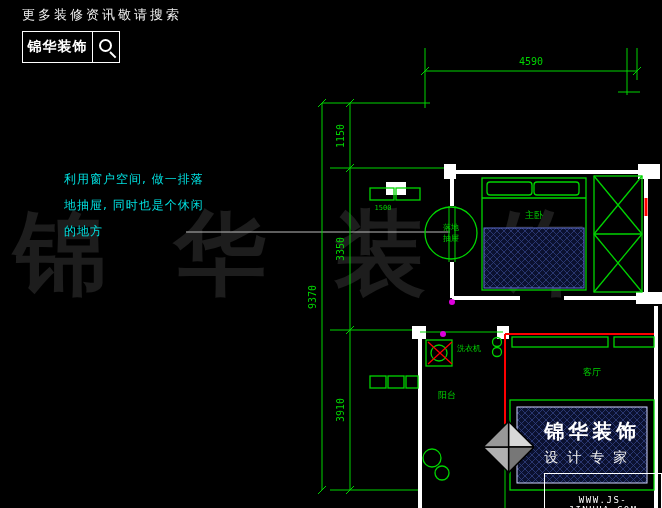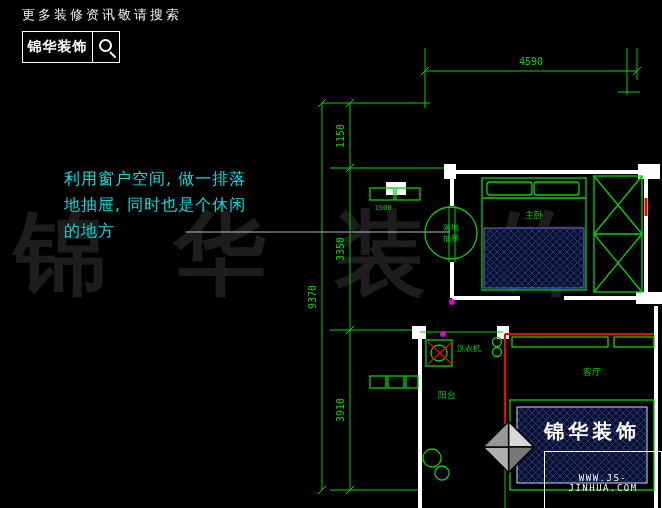--- a/index.html
+++ b/index.html
@@ -16,21 +16,21 @@
     display:flex;align-items:center;background:#000;}
   .brand-name{flex:1;text-align:center;font-size:14px;font-weight:bold;color:#fff;
     letter-spacing:1px;}
   .mag{position:relative;width:26px;height:100%;border-left:1px solid #fff;}
   .mag::before{content:"";position:absolute;left:6px;top:7px;width:9px;height:9px;
     border:2px solid #fff;border-radius:50%;}
   .mag::after{content:"";position:absolute;left:17px;top:19px;width:8px;height:2px;
     background:#fff;transform:rotate(45deg);transform-origin:left center;}
   
   .annotation{position:absolute;left:64px;top:166px;z-index:3;color:#00e0e0;
-    font-size:16px;line-height:26px;letter-spacing:1px;}
+    font-size:12px;line-height:26px;letter-spacing:1px;}
   
   svg.cad{position:absolute;left:0;top:0;z-index:2;}
   .dimtxt{font:10px "DejaVu Sans Mono",monospace;fill:#00d400;}
   .dimtxt-s{font:7px "DejaVu Sans Mono",monospace;fill:#00d400;}
   .roomtxt{font:9px "DejaVu Sans",sans-serif;fill:#00d400;}
   .roomtxt-s{font:8px "DejaVu Sans",sans-serif;fill:#00d400;}
   
   .logo{position:absolute;left:483px;top:418px;z-index:3;display:flex;gap:10px;
     align-items:flex-start;}
   .logo-text{display:flex;flex-direction:column;}
@@ -192,17 +192,18 @@
 
   <div class="logo">
     <svg width="58" height="58" viewBox="0 0 56 56">
       <polygon points="28,0 56,28 28,28" fill="#d8d8d8" stroke="#000" stroke-width="1.5"></polygon>
       <polygon points="56,28 28,56 28,28" fill="#777777" stroke="#000" stroke-width="1.5"></polygon>
       <polygon points="28,56 0,28 28,28" fill="#b0b0b0" stroke="#000" stroke-width="1.5"></polygon>
       <polygon points="0,28 28,0 28,28" fill="#989898" stroke="#000" stroke-width="1.5"></polygon>
     </svg>
     <div class="logo-text">
       <div class="logo-brand">锦华装饰</div>
+      <div class="logo-tagline">设计专家</div>
       <div class="logo-site">WWW.JS-JINHUA.COM</div>
     </div>
   </div>
 
 </div>
 
 </body></html>

